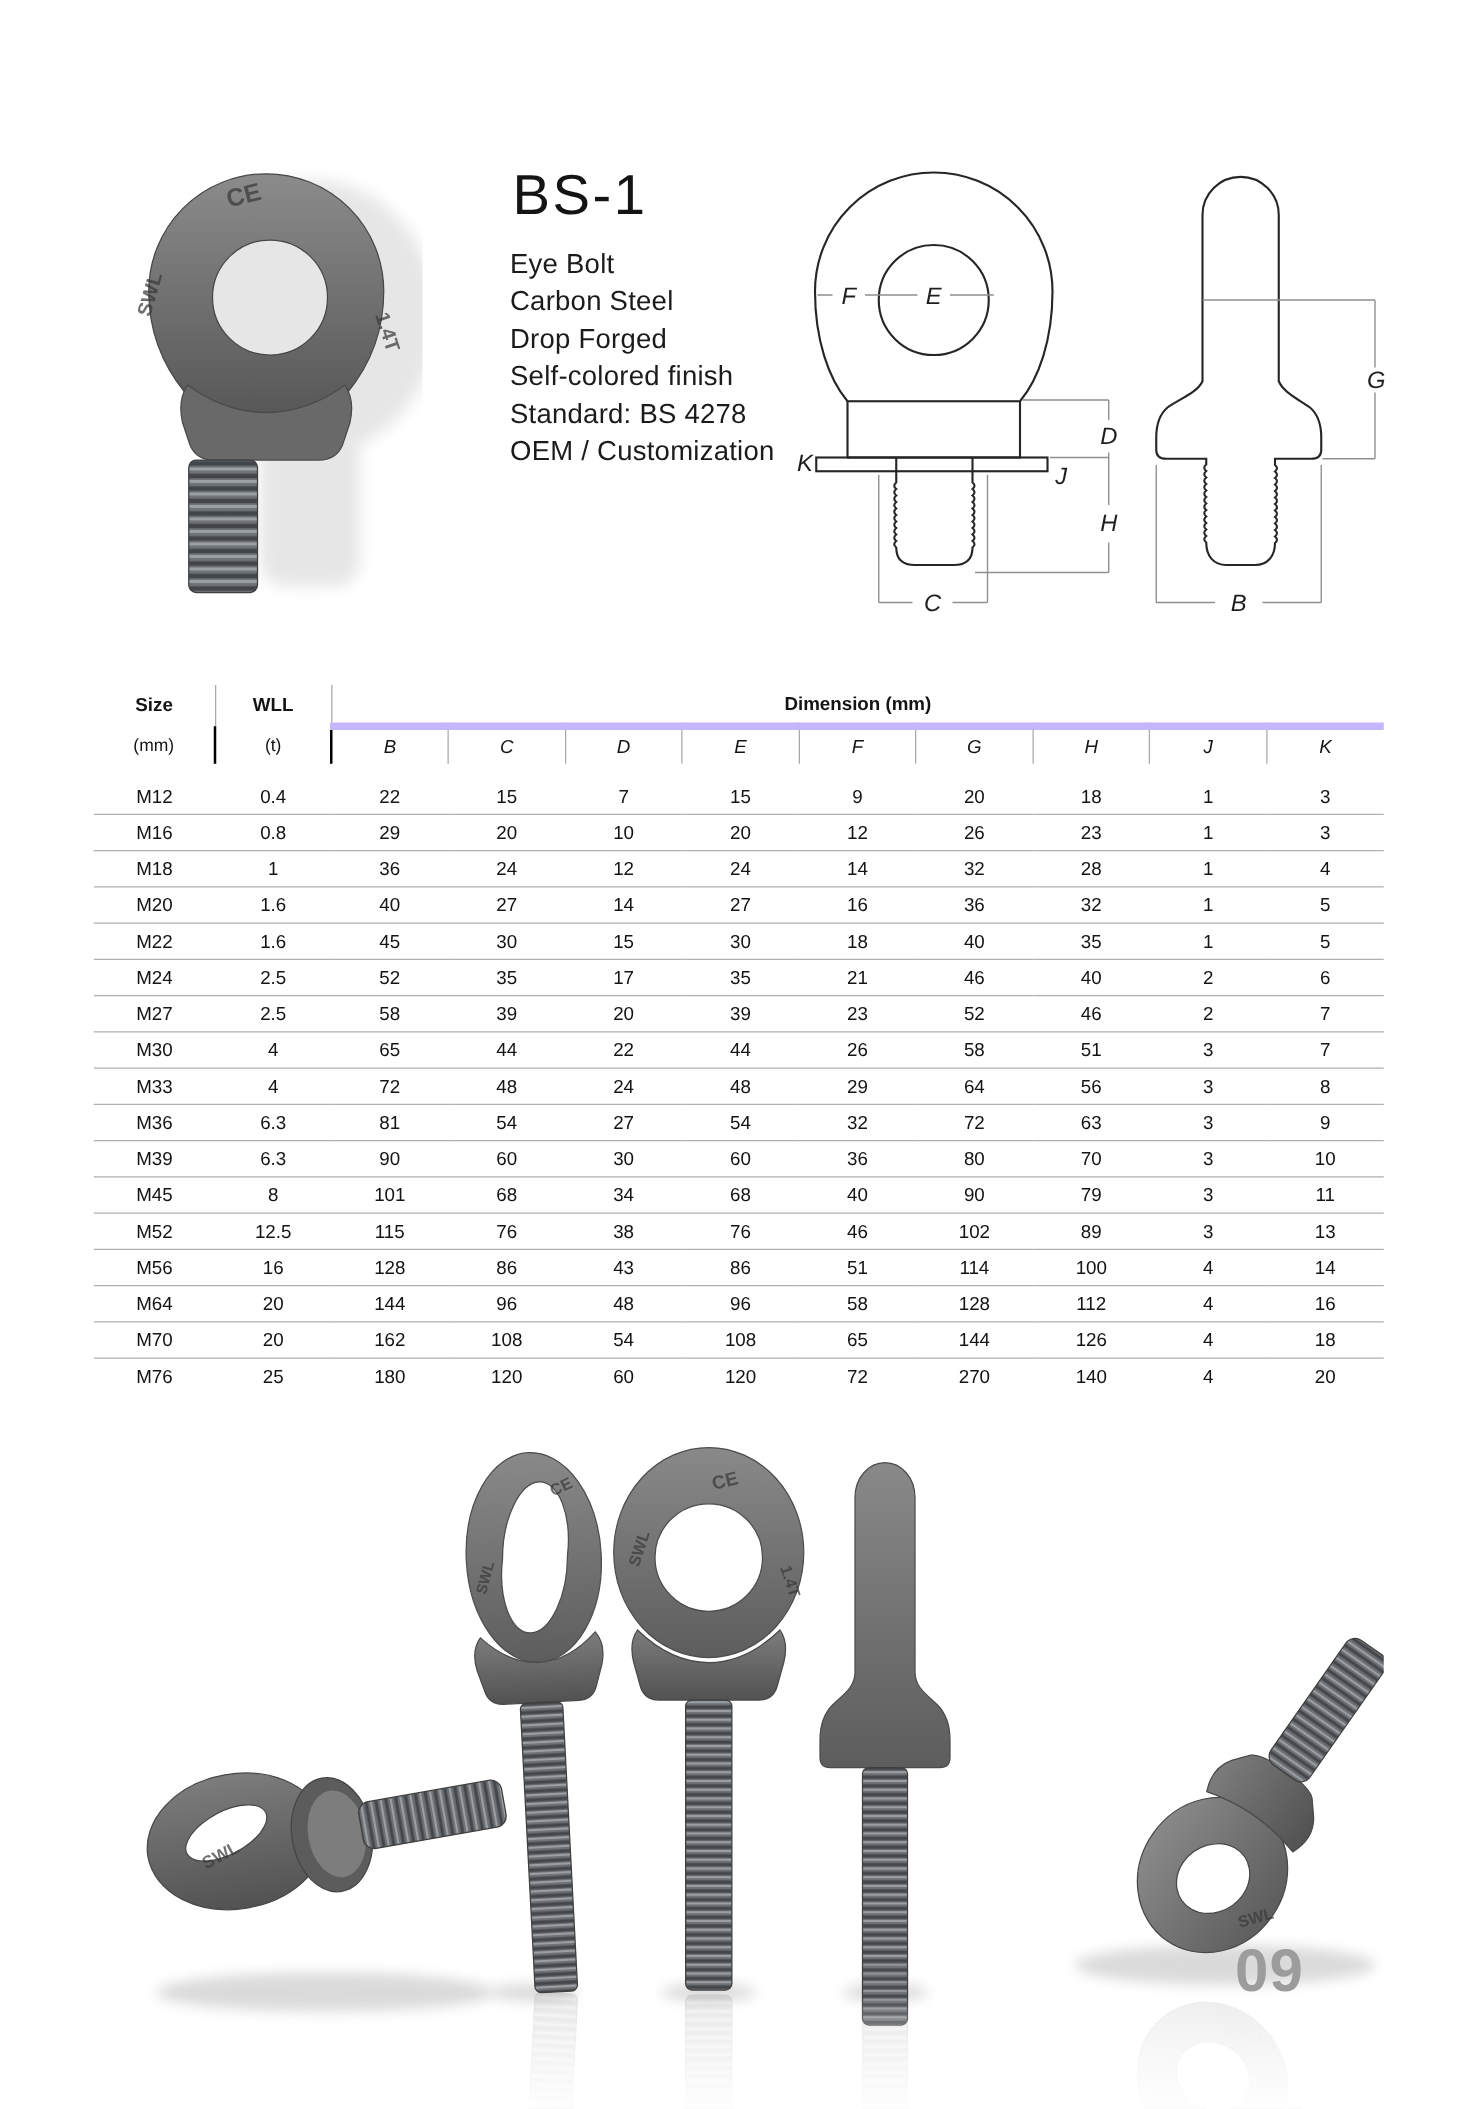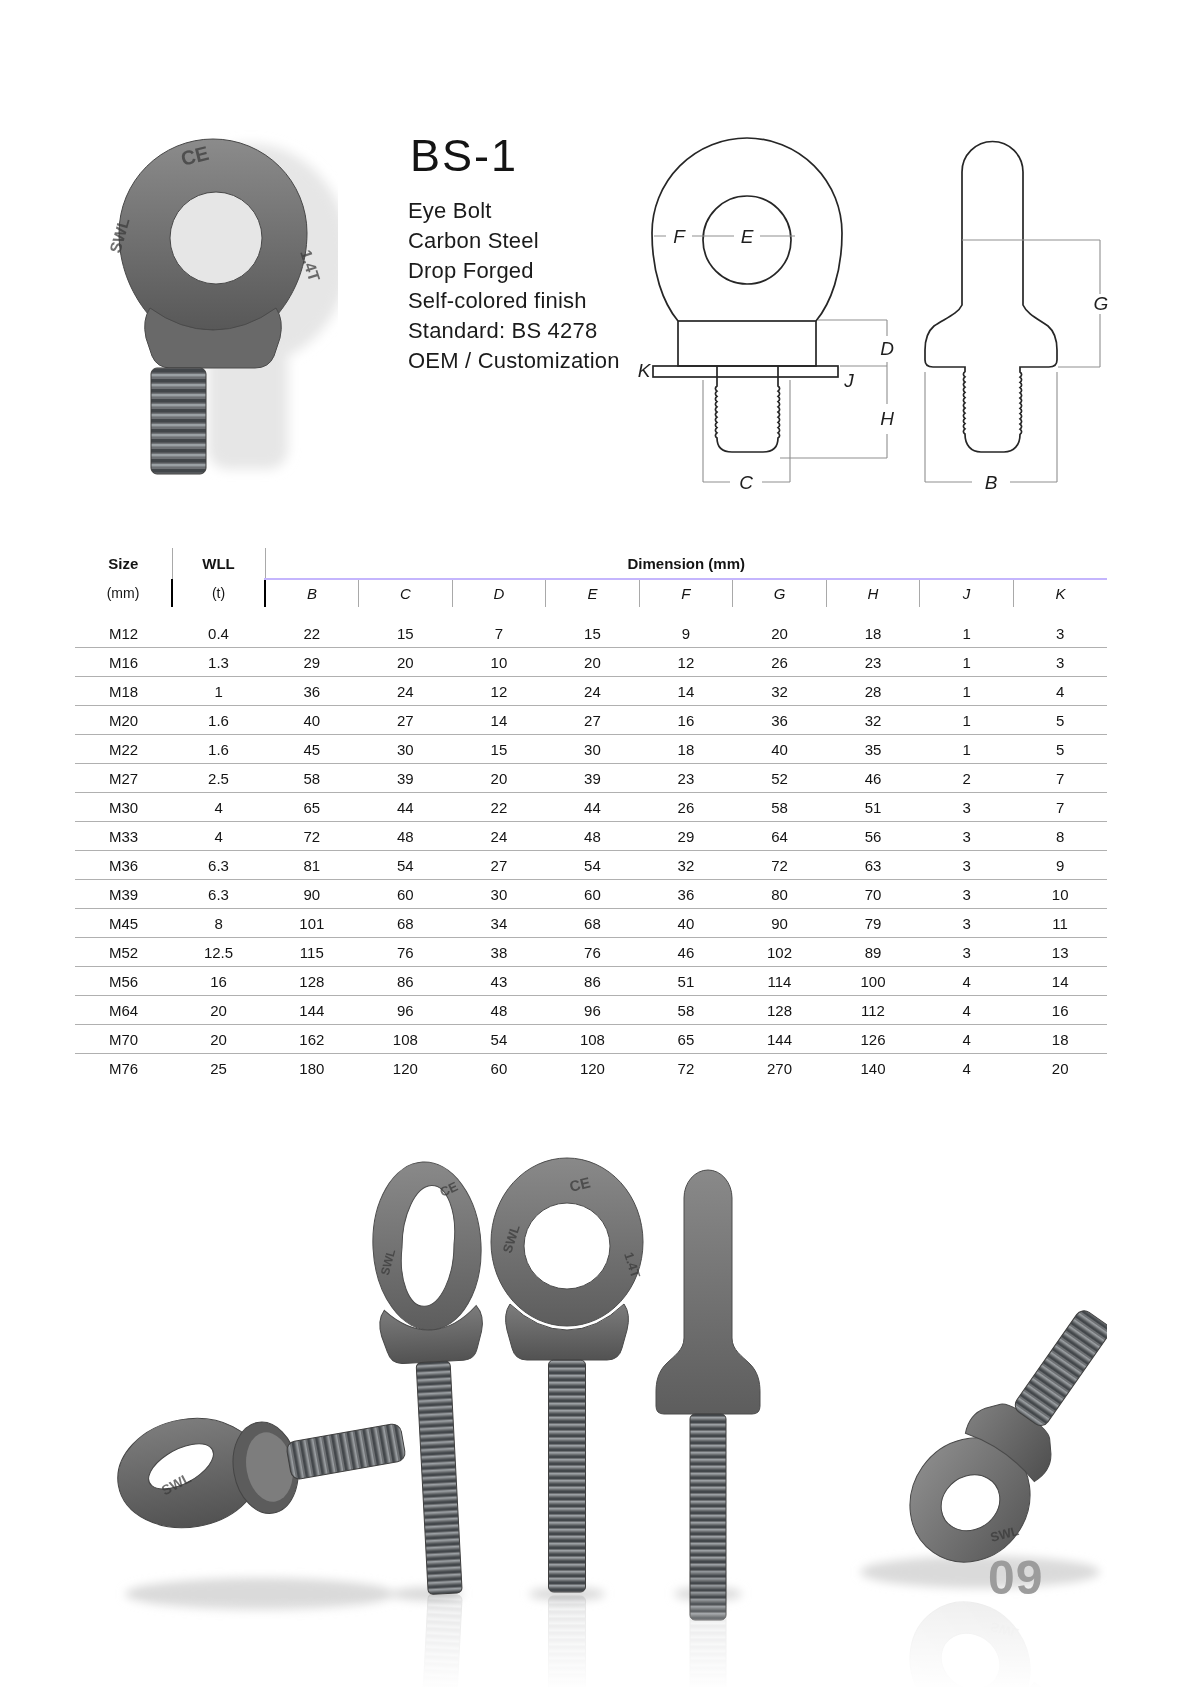--- a/index.html
+++ b/index.html
@@ -19,21 +19,21 @@
   .dim-label{font-style:italic;font-size:19px;fill:#1e1e1e;font-family:"Liberation Sans",sans-serif;}
   .mark{fill:#3a3a3a;opacity:.72;font-weight:700;font-family:"Liberation Sans",sans-serif;}
 
   
   .spec-table{position:absolute;left:75px;top:548px;width:1032px;}
   .spec-table table{border-collapse:collapse;table-layout:fixed;width:1032px;}
   .w-size{width:97px;} .w-wll{width:93px;} .w-dim{width:93.5px;}
   .spec-table th,.spec-table td{padding:0;text-align:center;vertical-align:middle;color:#141414;}
   .h1 th{height:30px;font-size:15px;font-weight:700;}
   .h1 .c-size,.h1 .c-wll{border-right:1px solid #a9a9a9;margin-top:33px;}
-  .h1 .c-dim{border-bottom:2px solid #c4b5fd;}
+  .h1 .c-dim{border-bottom:6px solid #c4b5fd;}
   .h2 th{height:27px;font-size:14px;font-weight:400;}
   .h2 .c-size,.h2 .c-wll{border-right:2px solid #000000;}
   .h2 .letter{font-style:italic;font-size:15px;}
   .h2 .letter + .letter{border-left:1px solid #a9a9a9;}
   .spec-table tbody td{height:28px;font-size:15px;border-bottom:1px solid #b0b0b0;}
   .spec-table tbody tr:first-child td{padding-top:12px;}
   .spec-table tbody tr:last-child td{border-bottom:none;}
 
   
   .page-number{position:absolute;left:988px;top:1550px;font-size:48px;font-weight:700;
@@ -169,21 +169,21 @@
             <td>7</td>
             <td>15</td>
             <td>9</td>
             <td>20</td>
             <td>18</td>
             <td>1</td>
             <td>3</td>
           </tr>
           <tr>
             <td>M16</td>
-            <td>1.3</td>
+            <td>0.8</td>
             <td>29</td>
             <td>20</td>
             <td>10</td>
             <td>20</td>
             <td>12</td>
             <td>26</td>
             <td>23</td>
             <td>1</td>
             <td>3</td>
           </tr>
@@ -218,20 +218,33 @@
             <td>1.6</td>
             <td>45</td>
             <td>30</td>
             <td>15</td>
             <td>30</td>
             <td>18</td>
             <td>40</td>
             <td>35</td>
             <td>1</td>
             <td>5</td>
+          </tr>
+          <tr>
+            <td>M24</td>
+            <td>2.5</td>
+            <td>52</td>
+            <td>35</td>
+            <td>17</td>
+            <td>35</td>
+            <td>21</td>
+            <td>46</td>
+            <td>40</td>
+            <td>2</td>
+            <td>6</td>
           </tr>
           <tr>
             <td>M27</td>
             <td>2.5</td>
             <td>58</td>
             <td>39</td>
             <td>20</td>
             <td>39</td>
             <td>23</td>
             <td>52</td>

